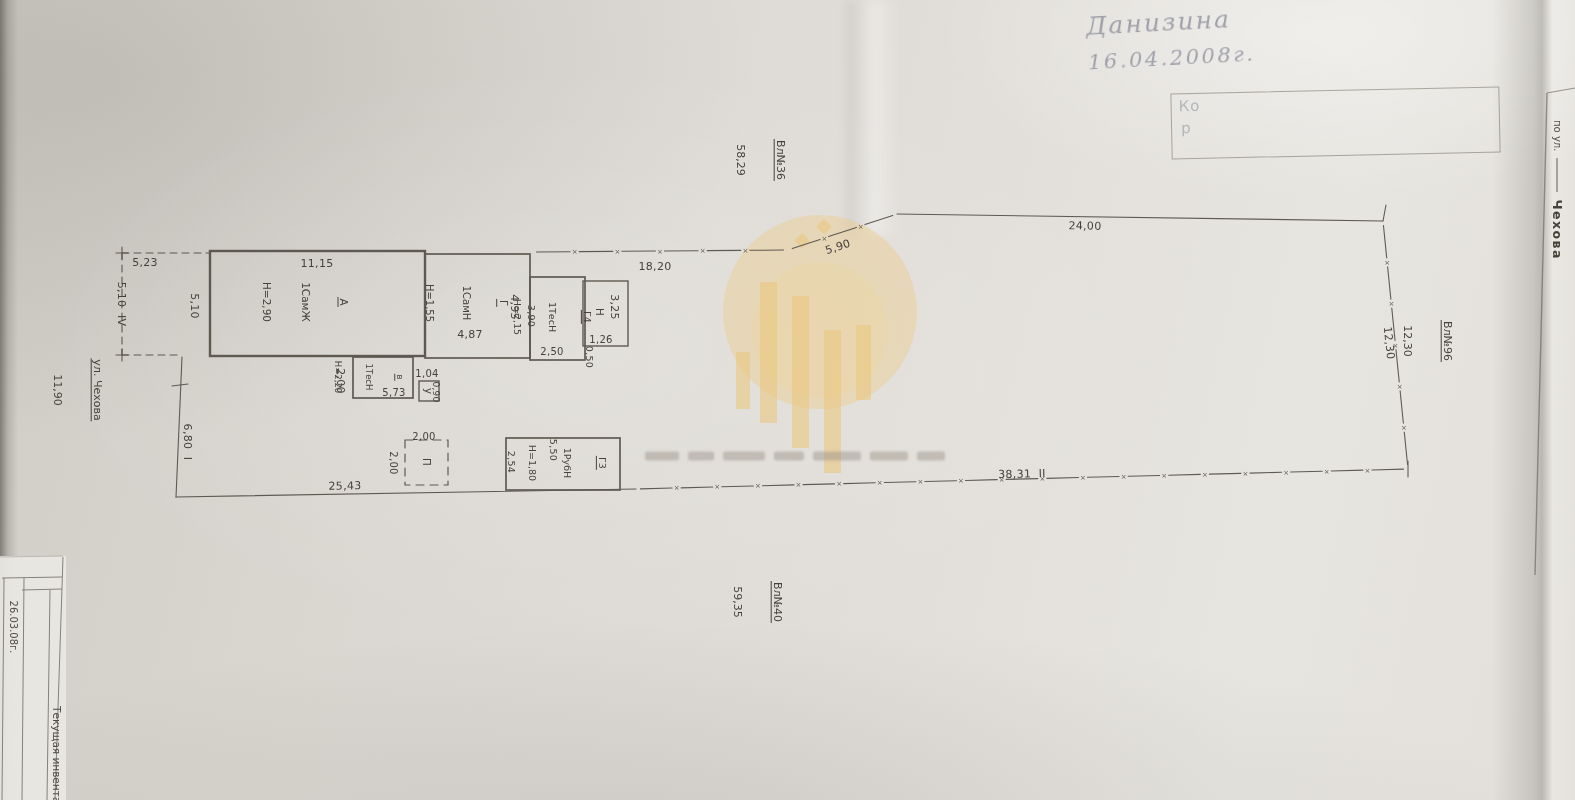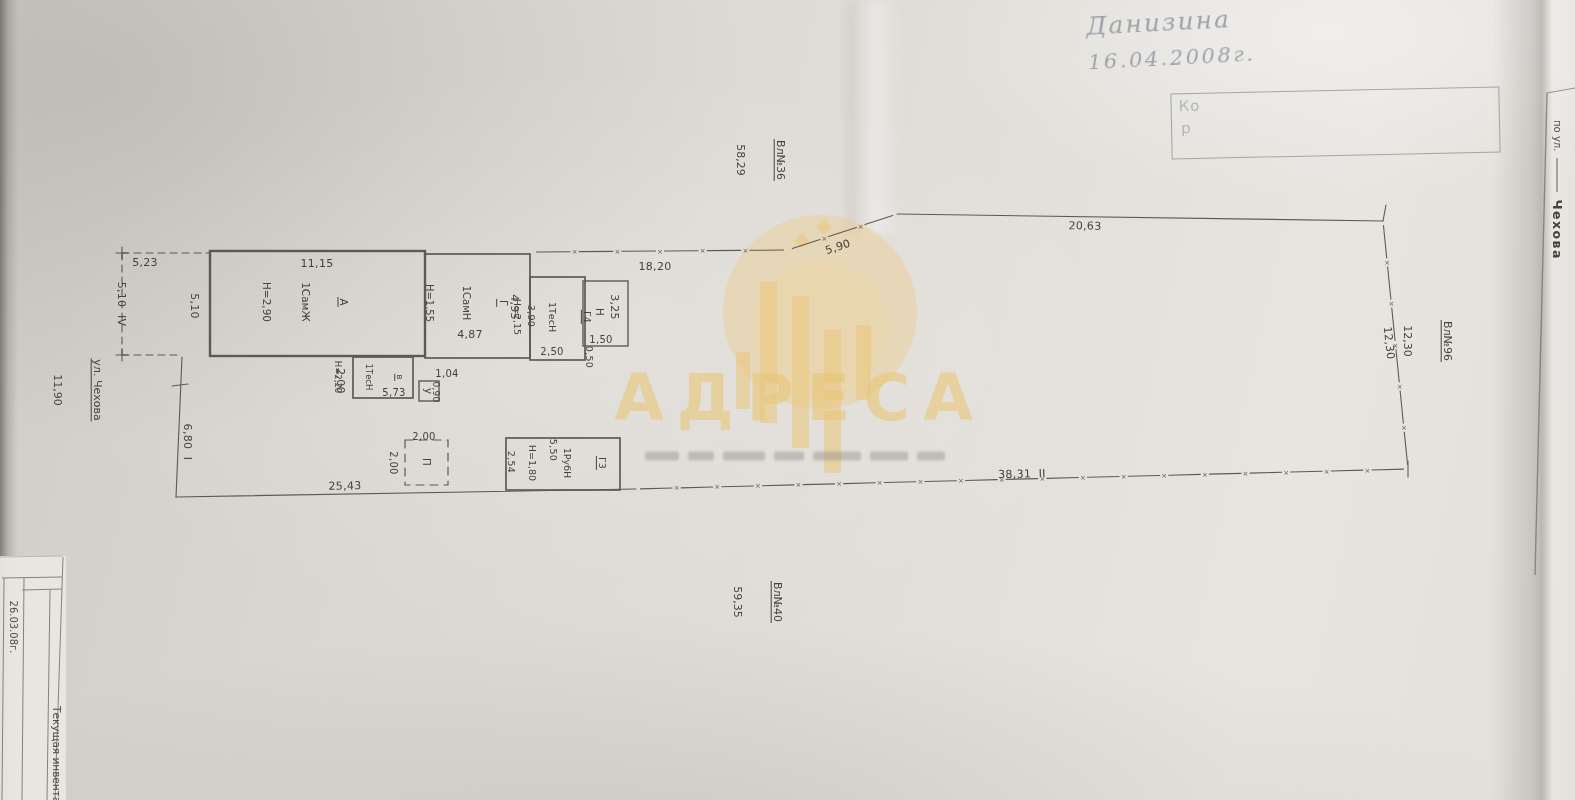--- a/index.html
+++ b/index.html
@@ -90,21 +90,20 @@
     <g fill="#eac87e" opacity="0.58">
       <rect x="24" y="156" width="14" height="57"></rect>
       <rect x="48" y="86" width="17" height="141"></rect>
       <rect x="80" y="100" width="17" height="152"></rect>
       <rect x="112" y="134" width="17" height="143"></rect>
       <rect x="144" y="129" width="15" height="75"></rect>
       <rect x="85" y="39" width="11" height="11" transform="rotate(45 90 44)"></rect>
       <rect x="107" y="25" width="11" height="11" transform="rotate(45 112 30)"></rect>
     </g>
   </svg>
-  <div class="wm-title">АДРЕСА</div>
   <div class="wm-tagline">
     <i></i>
       <i></i>
       <i></i>
       <i></i>
       <i></i>
       <i></i>
       <i></i>
   </div>
 
@@ -194,40 +193,40 @@
     </g>
   </svg>
 
   <div class="lbl" style="left:145px;top:262px">5,23</div>
   <div class="lbl r90" style="left:121px;top:304px">5,10  IV</div>
   <div class="lbl r90" style="left:187px;top:442px">6,80  I</div>
   <div class="lbl" style="left:345px;top:486px;transform:translate(-50%,-50%) rotate(-1deg)">25,43</div>
   <div class="lbl" style="left:1022px;top:474px;transform:translate(-50%,-50%) rotate(-1.5deg)">38,31  II</div>
   <div class="lbl" style="left:655px;top:266px">18,20</div>
   <div class="lbl" style="left:838px;top:247px;transform:translate(-50%,-50%) rotate(-18deg)">5,90</div>
-  <div class="lbl" style="left:1085px;top:226px;transform:translate(-50%,-50%) rotate(1deg)">20,63</div>
+  <div class="lbl" style="left:1085px;top:226px;transform:translate(-50%,-50%) rotate(1deg)">24,00</div>
   <div class="lbl" style="left:1389px;top:343px;transform:translate(-50%,-50%) rotate(84deg)">12,30</div>
 
   <div class="lbl" style="left:317px;top:263px">11,15</div>
   <div class="lbl r90" style="left:194px;top:306px">5,10</div>
 
   <div class="lbl" style="left:470px;top:334px">4,87</div>
   <div class="lbl r90" style="left:514px;top:307px">4,95</div>
 
   <div class="lbl f95 r90" style="left:531px;top:316px">3,90</div>
   <div class="lbl f10" style="left:552px;top:351px">2,50</div>
 
   <div class="lbl r90" style="left:614px;top:307px">3,25</div>
-  <div class="lbl f10" style="left:601px;top:339px">1,50</div>
+  <div class="lbl f10" style="left:601px;top:339px">1,26</div>
   <div class="lbl f95 r90" style="left:589px;top:357px">0,50</div>
 
   <div class="lbl r90" style="left:340px;top:381px">2,00</div>
   <div class="lbl f10" style="left:394px;top:392px">5,73</div>
 
-  <div class="lbl f10" style="left:447px;top:373px">1,04</div>
+  <div class="lbl f10" style="left:427px;top:373px">1,04</div>
   <div class="lbl f9 r90" style="left:436px;top:392px">0,90</div>
 
   <div class="lbl f10" style="left:424px;top:436px">2,00</div>
   <div class="lbl f10 r90" style="left:393px;top:463px">2,00</div>
 
   <div class="lbl f95 r90" style="left:553px;top:450px">5,50</div>
   <div class="lbl f95 r90" style="left:511px;top:462px">2,54</div>
 
   <div class="blk" style="left:306px;top:302px">
     <div><span class="u">А</span></div>

